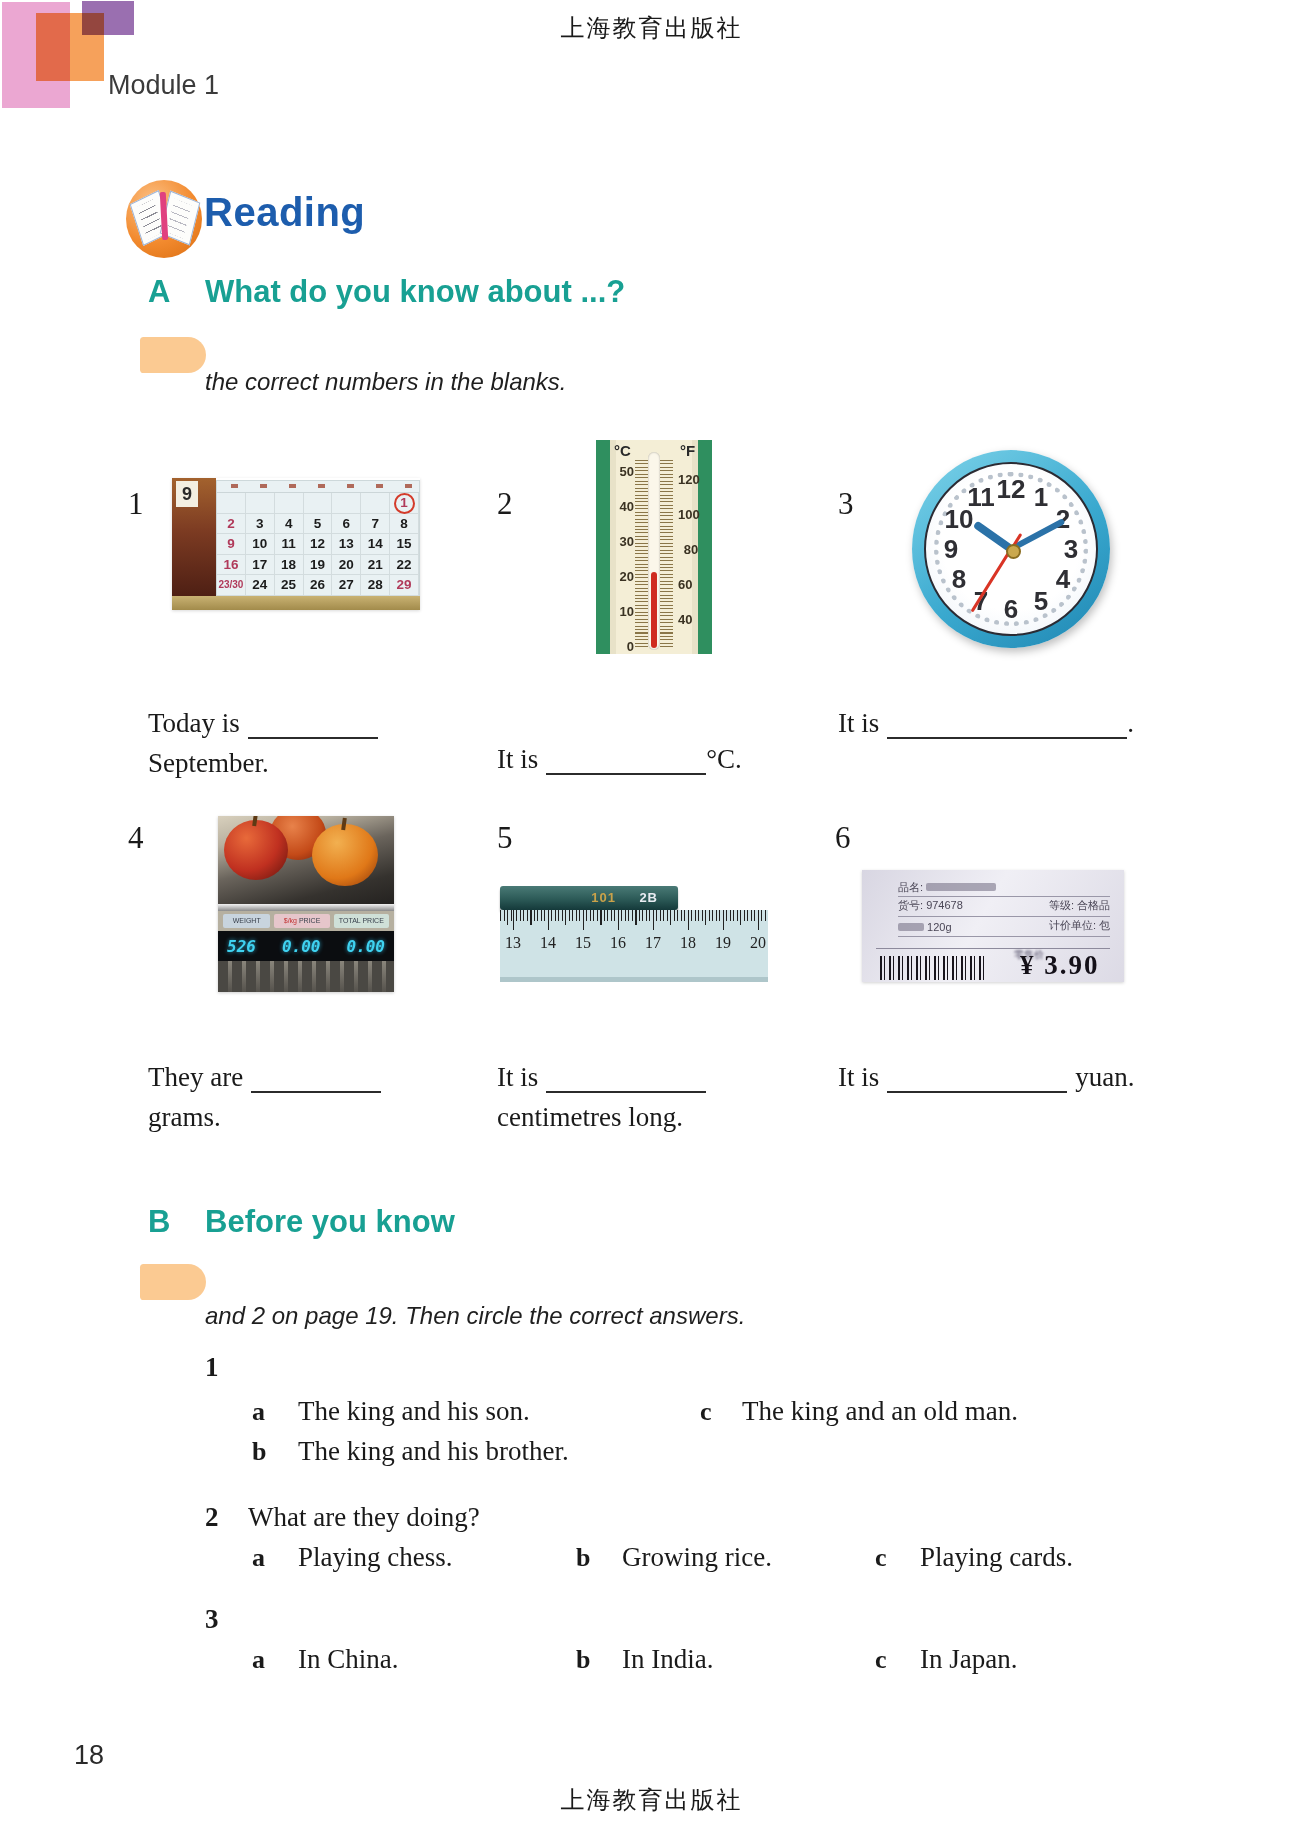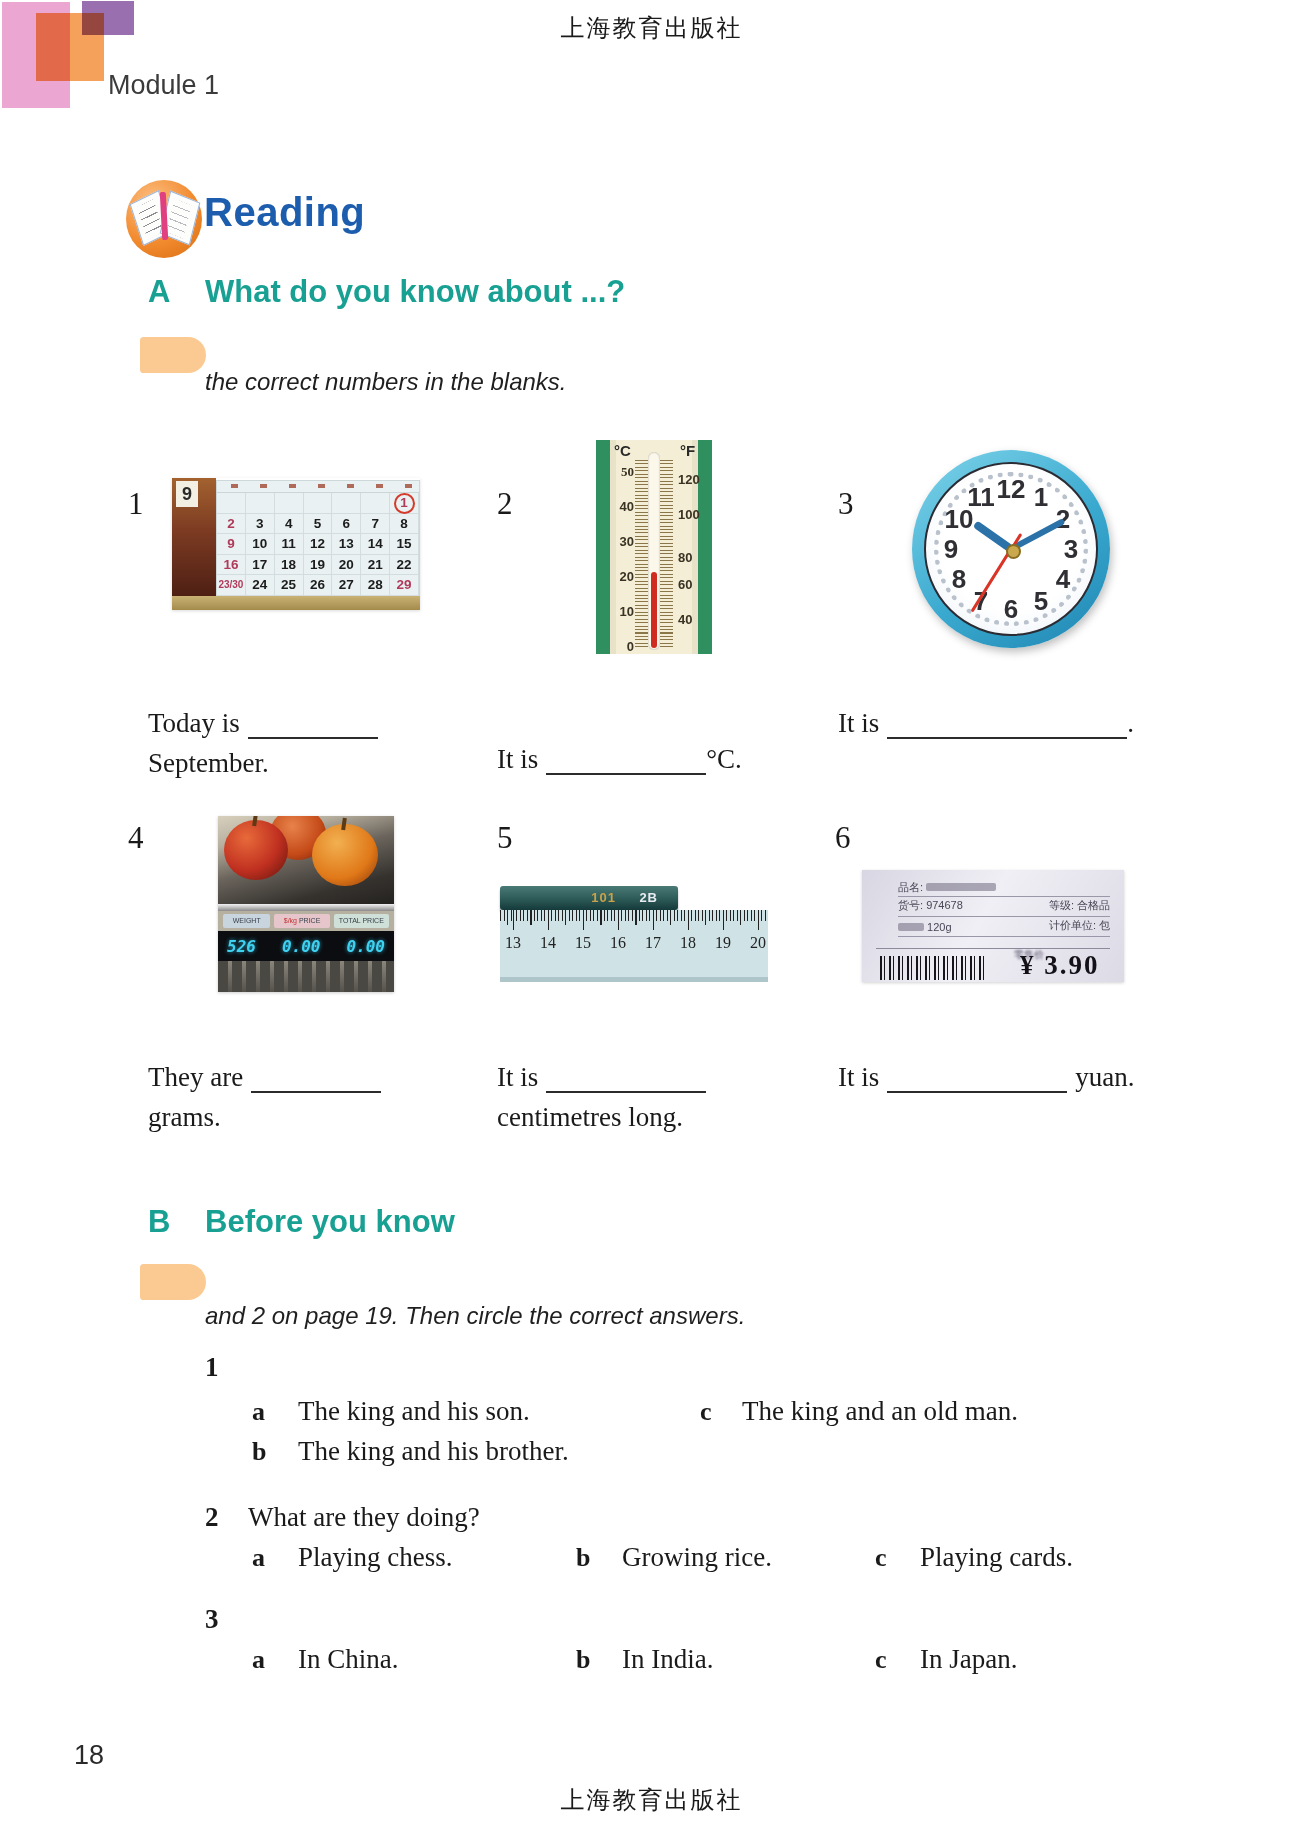--- a/index.html
+++ b/index.html
@@ -232,31 +232,31 @@
 
   <div class="photo-thermo">
     <div class="t-unit t-c">°C</div>
     <div class="t-unit t-f">°F</div>
     <div class="t-ticks left"></div>
     <div class="t-ticks right"></div>
     <div class="t-tube">
       <div class="t-mercury"></div>
     </div>
     <div class="t-nums c">
-        <span style="top: 0px; font-family: Liberation Serif, serif;">50</span>
+        <span style="top: 0px;">50</span>
         <span style="top: 35px;">40</span>
         <span style="top: 70px;">30</span>
         <span style="top: 105px;">20</span>
         <span style="top: 140px;">10</span>
         <span style="top: 175px;">0</span>
       </div>
     <div class="t-nums f">
         <span style="top: 0px;">120</span>
         <span style="top: 35px;">100</span>
-        <span style="top: 78px;">80</span>
+        <span style="top: 70px; text-align: center;">80</span>
         <span style="top: 105px;">60</span>
         <span style="top: 140px;">40</span>
       </div>
   </div>
 
   <div class="photo-clock">
     <div class="clock-rim">
       <div class="clock-face">
         <div class="clock-track"></div>
         <div class="clock-numerals">

